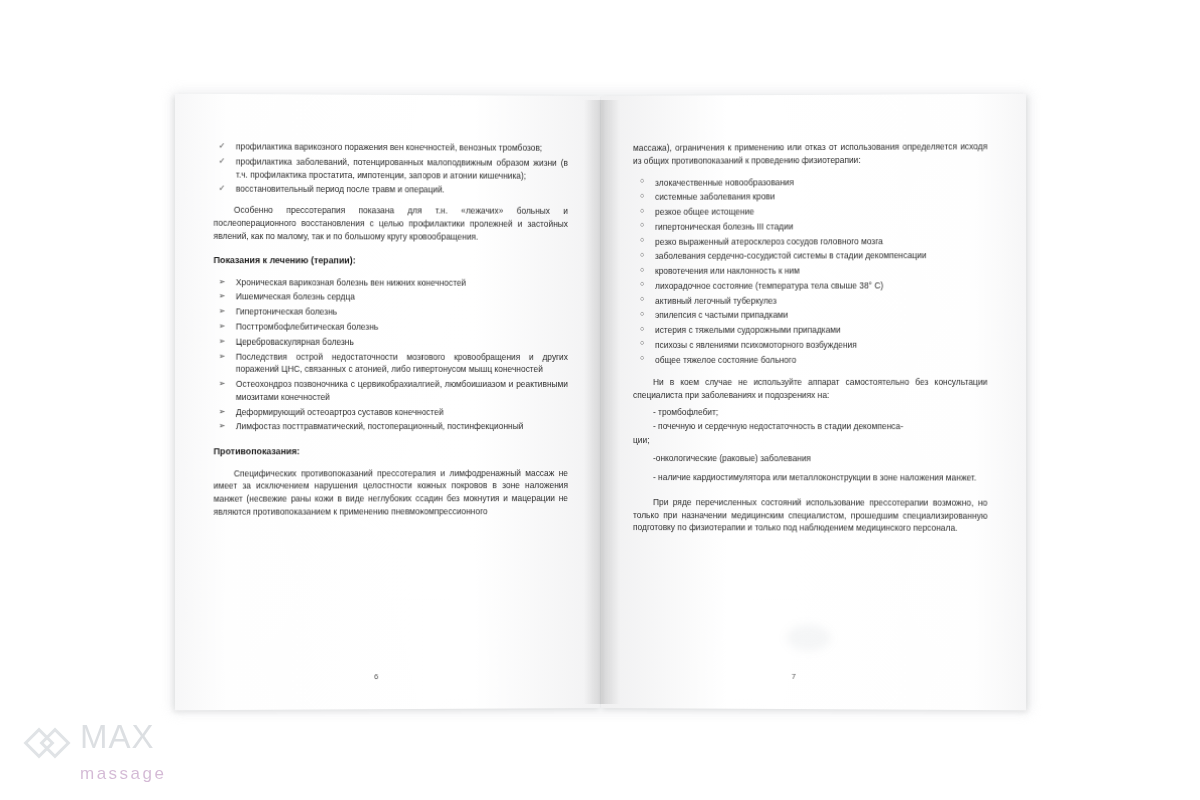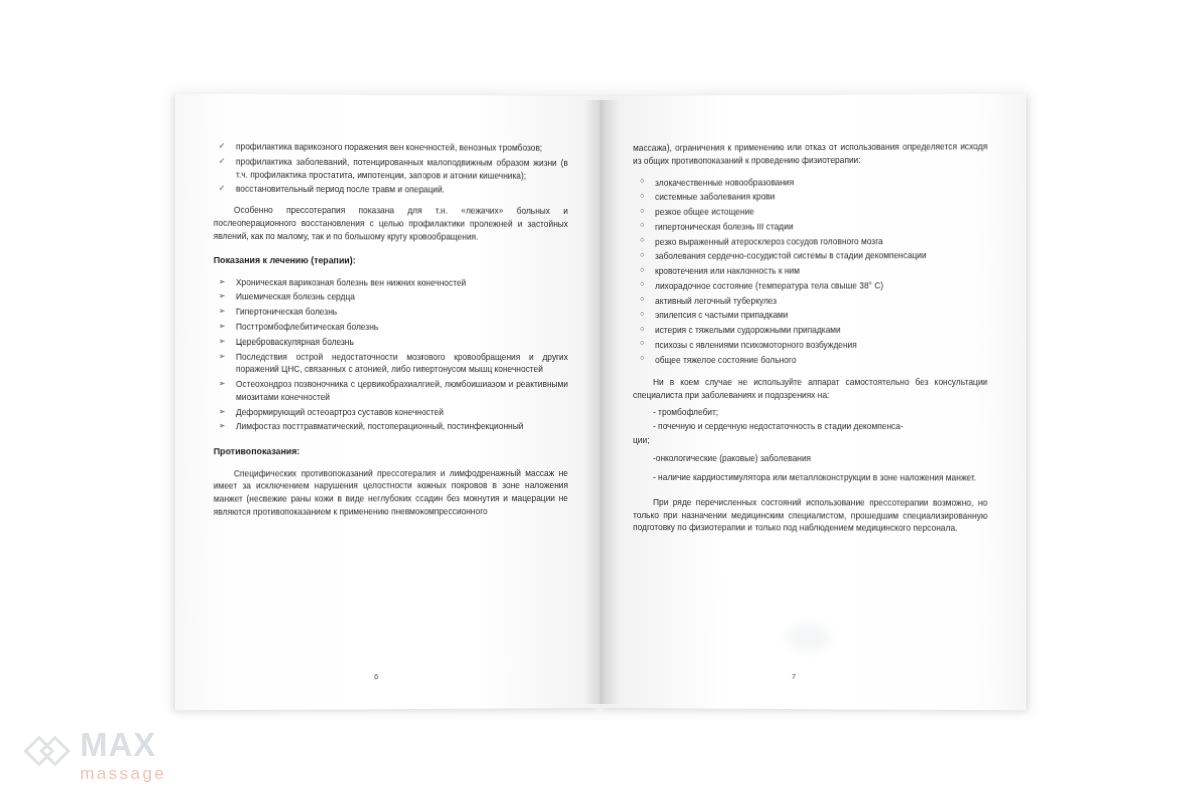--- a/index.html
+++ b/index.html
@@ -180,29 +180,29 @@
     box-sizing: border-box;
     border: 3px solid #9aa3ad;
   }
   .wm-mark .sq1 { left: 0;  top: 8px;  width: 22px; height: 22px; transform: rotate(45deg); }
   .wm-mark .sq2 { left: 16px; top: 8px; width: 22px; height: 22px; transform: rotate(45deg); }
   .wm-text {
     line-height: 1;
   }
   .wm-title {
     font-size: 33px;
-    font-weight: bold;
+    font-weight: normal;
     letter-spacing: 1px;
     color: #8c95a0;
   }
   .wm-sub {
     font-size: 17px;
-    color: #c2410c;
+    color: #701a75;
     letter-spacing: 2.5px;
-    margin-top: 4px;
+    margin-top: 12px;
   }
 </style>
 </head>
 <body>
 
 <div class="stage">
 
   <div class="book">
     <div class="book-shadow"></div>
 

